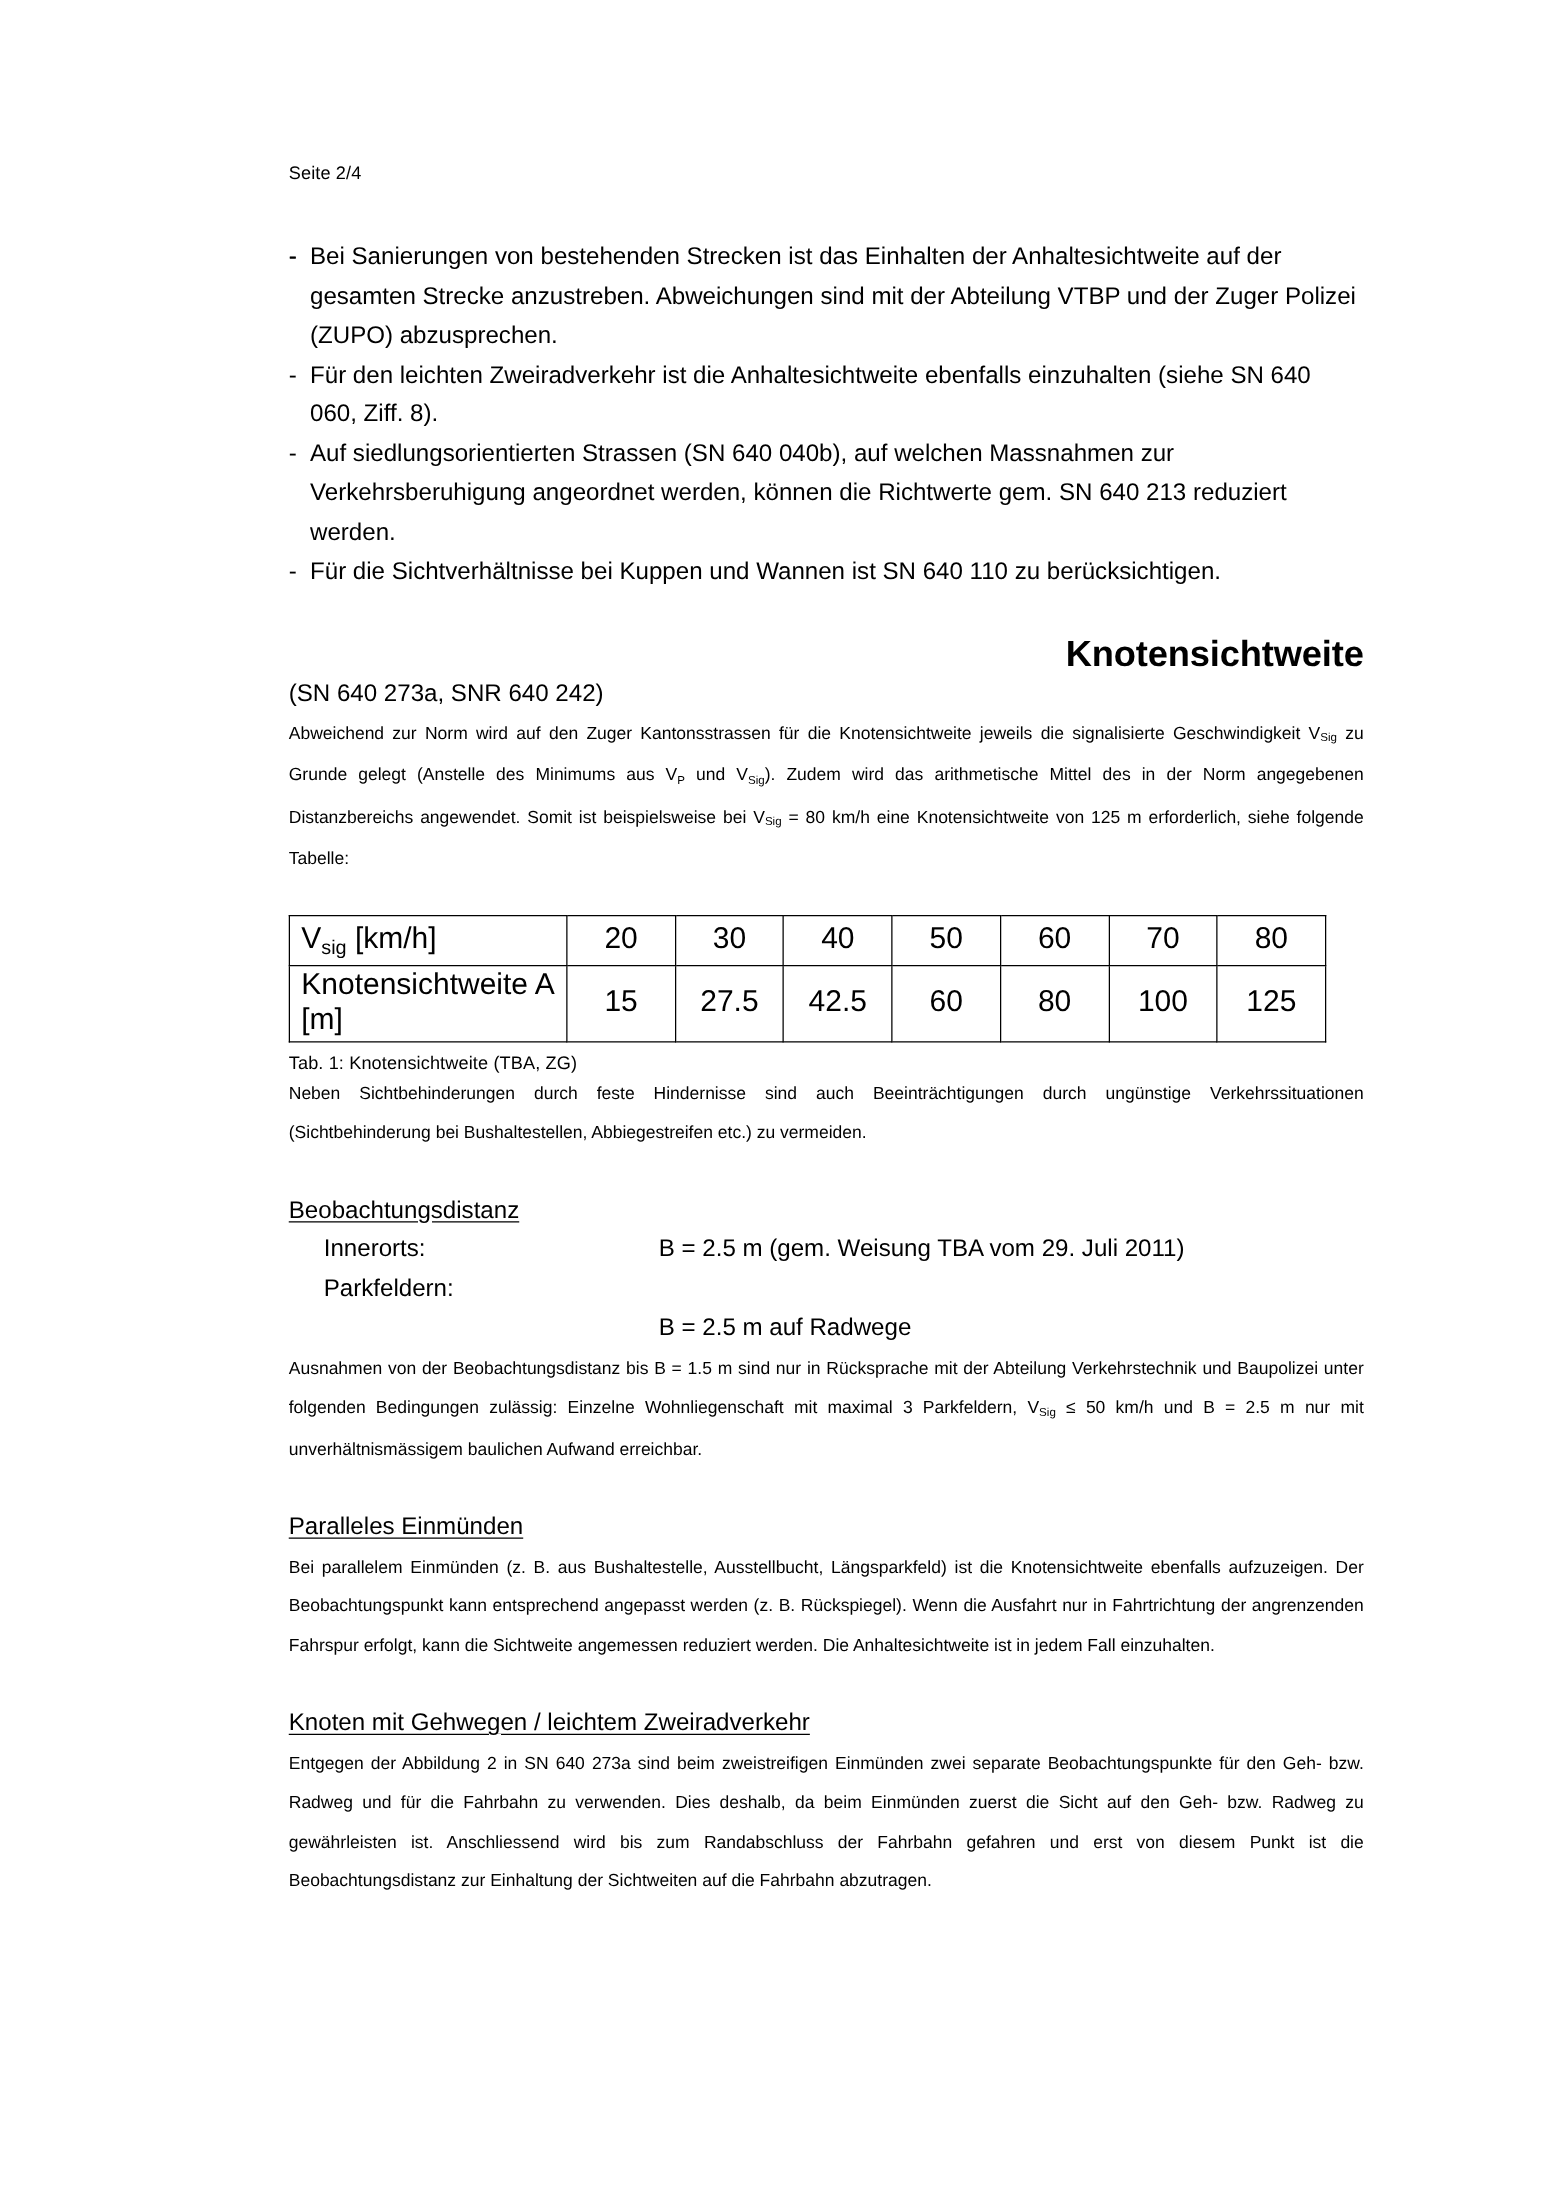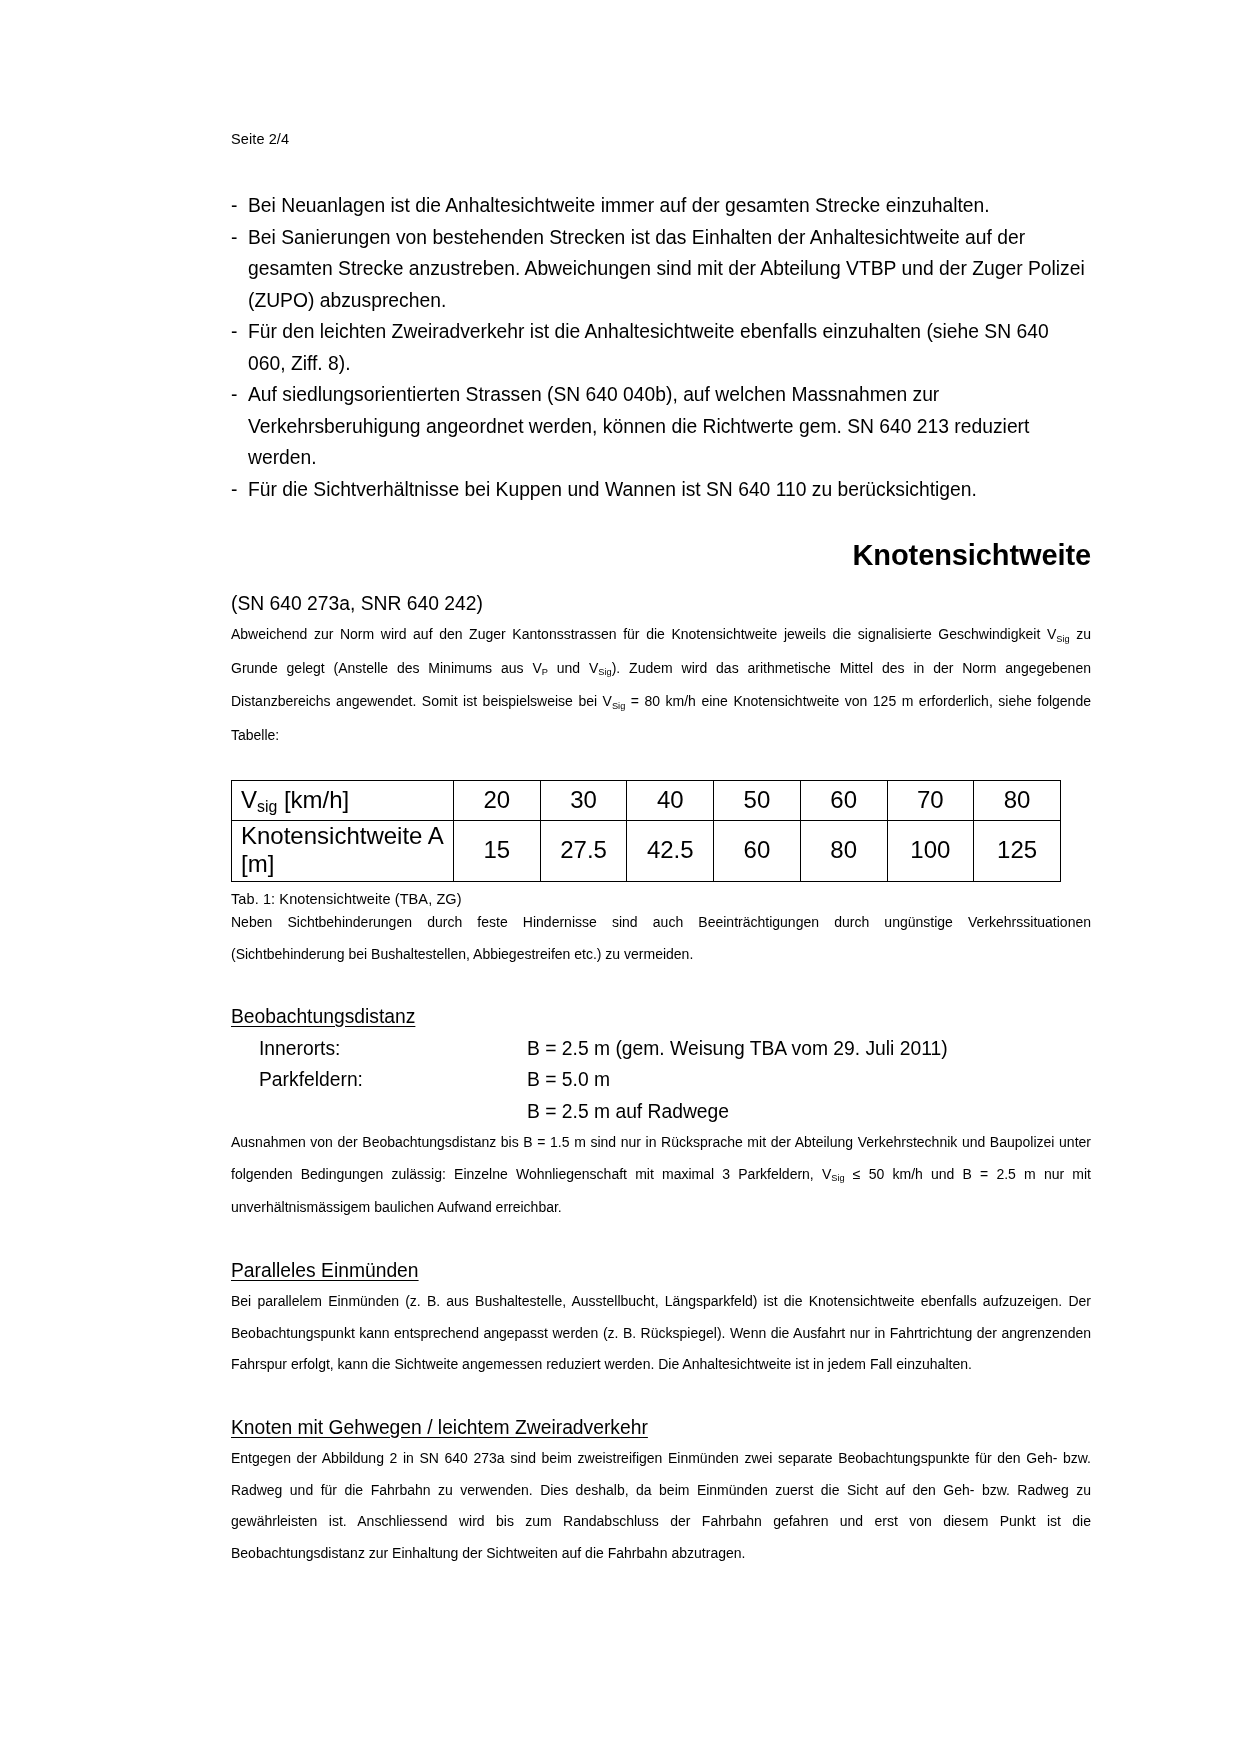--- a/index.html
+++ b/index.html
@@ -61,21 +61,21 @@
     font-size: 29px;
     font-weight: bold;
     margin: 0;
     padding-top: 34px;
     letter-spacing: -0.1px;
     text-align: right;
   }
   .section-subtitle {
     font-size: 19.3px;
     line-height: 30px;
-    margin-top: 17px;
+    margin-top: 0;
   }
 
   
   p.body-text {
     font-size: 14px;
     line-height: 31.5px;
     margin: 0;
     text-align: justify;
     text-justify: inter-word;
   }
@@ -137,21 +137,21 @@
 </style>
 </head>
 <body>
 
 <div class="page">
   <div class="content">
 
     <div class="page-header">Seite 2/4</div>
 
     <ul class="bullet-list">
-      <li><span class="dash">-</span><span>Bei Neuanlagen ist die Anhaltesichtweite immer auf der gesamten Strecke einzuhalten.</span></li>
+      <li><span class="dash">-</span></li>
       <li><span class="dash">-</span><span>Bei Sanierungen von bestehenden Strecken ist das Einhalten der Anhaltesichtweite auf der gesamten Strecke anzustreben. Abweichungen sind mit der Abteilung VTBP und der Zuger Polizei (ZUPO) abzusprechen.</span></li>
       <li><span class="dash">-</span><span>Für den leichten Zweiradverkehr ist die Anhaltesichtweite ebenfalls einzuhalten (siehe SN 640 060, Ziff. 8).</span></li>
       <li><span class="dash">-</span><span>Auf siedlungsorientierten Strassen (SN 640 040b), auf welchen Massnahmen zur Verkehrsberuhigung angeordnet werden, können die Richtwerte gem. SN 640 213 reduziert werden.</span></li>
       <li><span class="dash">-</span><span>Für die Sichtverhältnisse bei Kuppen und Wannen ist SN 640 110 zu berücksichtigen.</span></li>
     </ul>
 
     <h2 class="section-heading">Knotensichtweite</h2>
     <div class="section-subtitle">(SN 640 273a, SNR 640 242)</div>
 
     <p class="body-text gap-lg"><span>Abweichend zur Norm wird auf den Zuger Kantonsstrassen für die Knotensichtweite jeweils die signalisierte Geschwindigkeit V</span><sub class="sub">Sig</sub><span> zu Grunde gelegt (Anstelle des Minimums aus V</span><sub class="sub">P</sub><span> und V</span><sub class="sub">Sig</sub><span>). Zudem wird das arithmetische Mittel des in der Norm angegebenen Distanzbereichs angewendet. Somit ist beispielsweise bei V</span><sub class="sub">Sig</sub><span> = 80 km/h eine Knotensichtweite von 125 m erforderlich, siehe folgende Tabelle:</span></p>
@@ -185,21 +185,20 @@
     <p class="body-text gap-lg">Neben Sichtbehinderungen durch feste Hindernisse sind auch Beeinträchtigungen durch ungünstige Verkehrssituationen (Sichtbehinderung bei Bushaltestellen, Abbiegestreifen etc.) zu vermeiden.</p>
 
     <div class="underline-heading gap-lg">Beobachtungsdistanz</div>
 
     <div class="def-row">
       <span class="def-term">Innerorts:</span>
       <span class="def-value">B = 2.5 m (gem. Weisung TBA vom 29. Juli 2011)</span>
     </div>
     <div class="def-row">
       <span class="def-term">Parkfeldern:</span>
-      <span class="def-value">B = 5.0 m</span>
     </div>
     <div class="def-row">
       <span class="def-term"></span>
       <span class="def-value">B = 2.5 m auf Radwege</span>
     </div>
 
     <p class="body-text"><span>Ausnahmen von der Beobachtungsdistanz bis B = 1.5 m sind nur in Rücksprache mit der Abteilung Verkehrstechnik und Baupolizei unter folgenden Bedingungen zulässig: Einzelne Wohnliegenschaft mit maximal 3 Parkfeldern, V</span><sub class="sub">Sig</sub><span> ≤ 50 km/h und B = 2.5 m nur mit unverhältnismässigem baulichen Aufwand erreichbar.</span></p>
 
     <div class="underline-heading gap-lg">Paralleles Einmünden</div>
     <p class="body-text">Bei parallelem Einmünden (z. B. aus Bushaltestelle, Ausstellbucht, Längsparkfeld) ist die Knotensichtweite ebenfalls aufzuzeigen. Der Beobachtungspunkt kann entsprechend angepasst werden (z. B. Rückspiegel). Wenn die Ausfahrt nur in Fahrtrichtung der angrenzenden Fahrspur erfolgt, kann die Sichtweite angemessen reduziert werden. Die Anhaltesichtweite ist in jedem Fall einzuhalten.</p>

